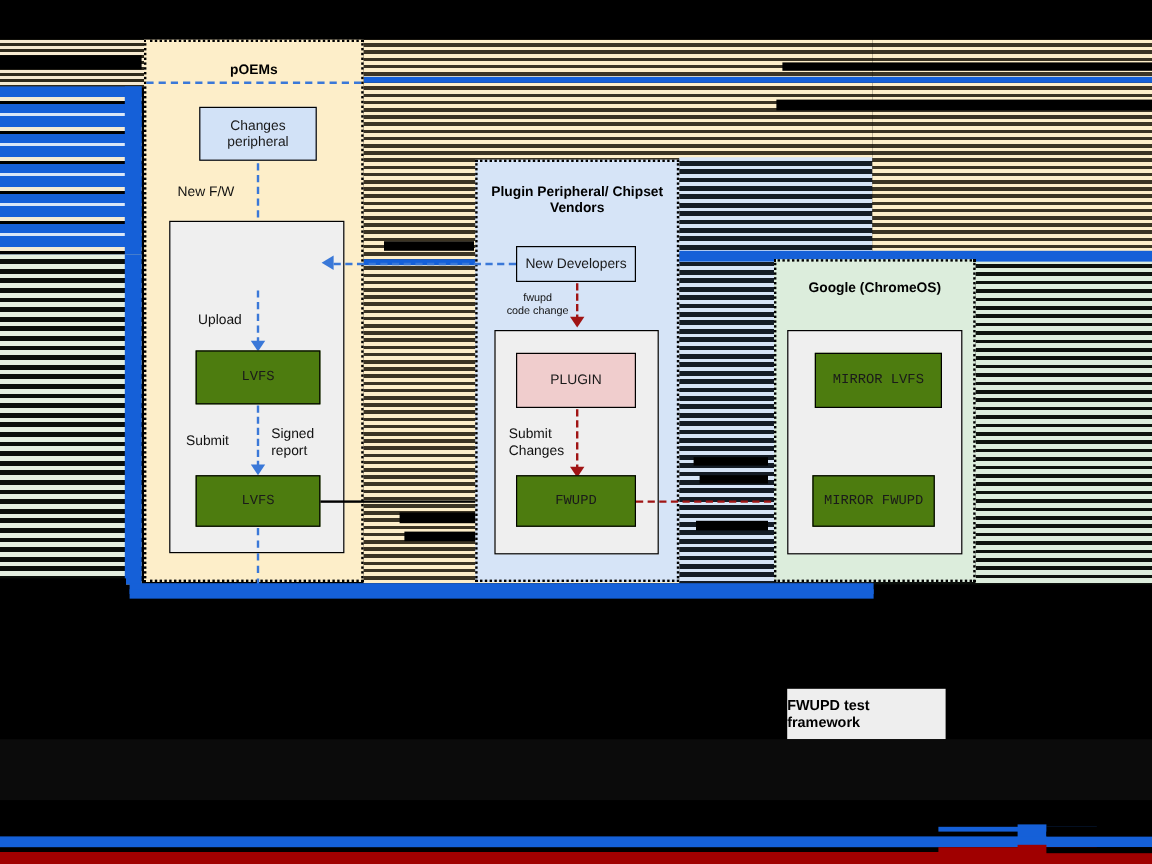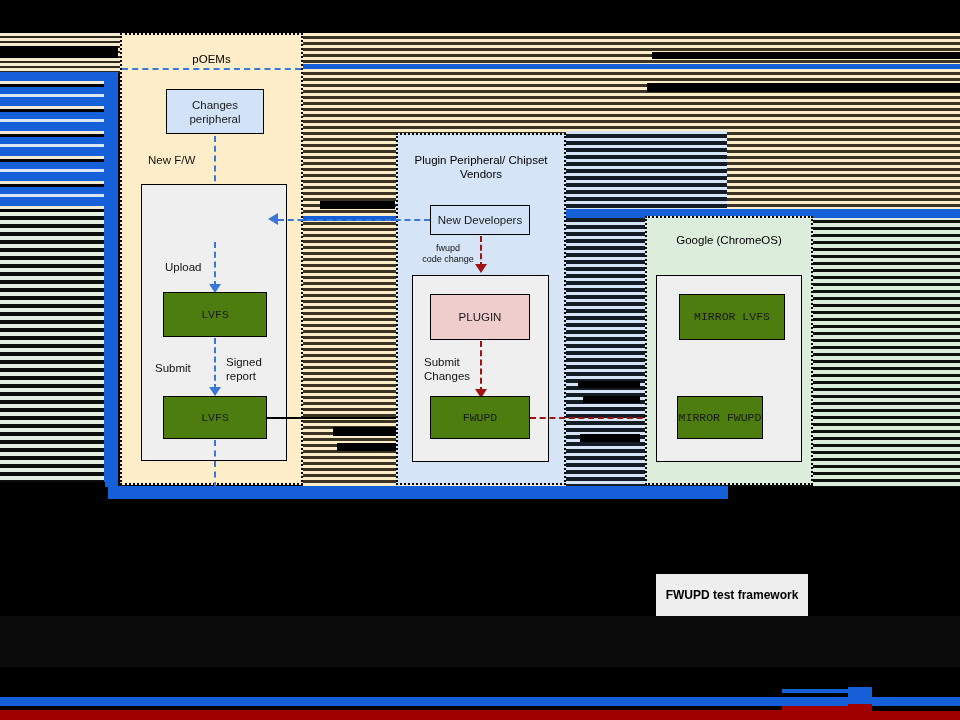--- a/index.html
+++ b/index.html
@@ -22,21 +22,21 @@
   .g-blueSolid{background:#1560d8;}
   .g-black{background:#000;}
   .g-blueband{background:repeating-linear-gradient(to bottom,
           #1560d8 0px,#1560d8 9px,#f3ead3 9px,#f3ead3 12px,
           #000 12px,#000 15px,#1560d8 15px,#1560d8 22px,
           #d9e6f7 22px,#d9e6f7 25px);}
 
   
   .zone{position:absolute;border:2px dotted #000;box-sizing:border-box;}
   .zone-title{position:absolute;left:0;right:0;text-align:center;
-              font-weight:normal;font-size:11.5px;color:#000;line-height:14px;}
+              font-weight:bold;font-size:11.5px;color:#000;line-height:14px;}
   .inner{position:absolute;background:#efefef;border:1.6px solid #000;box-sizing:border-box;}
 
   .node{position:absolute;border:1.4px solid #000;box-sizing:border-box;
         display:flex;align-items:center;justify-content:center;
         font-size:11.5px;color:#1a1a1a;text-align:center;line-height:14px;}
   .n-blue{background:#d2e2f7;}
   .n-pink{background:#f0cdcd;}
   .n-green{background:#4d7c0f;font-family:Liberation Mono, monospace;}
 
   .lbl{position:absolute;font-size:11.5px;color:#111;line-height:14px;
@@ -167,27 +167,27 @@
 
   <div class="zone" style="left:645px;top:216px;width:168px;height:269px;background:#dceddc;">
     <div class="zone-title" style="top:15px;">Google
 (ChromeOS)</div>
   </div>
 
   <div class="inner" style="left:656px;top:275px;width:146px;height:187px;"></div>
 
   <div class="node n-green" style="left:679px;top:294px;width:106px;height:46px;">MIRROR LVFS</div>
 
-  <div class="node n-green" style="left:677px;top:396px;width:86px;height:43px;">MIRROR FWUPD</div>
+  <div class="node n-green" style="left:677px;top:396px;width:102px;height:43px;">MIRROR FWUPD</div>
 
   <div class="glitch g-blueSolid" style="left:108px;top:486px;width:620px;height:9px;"></div>
   <div class="glitch g-blueSolid" style="left:108px;top:491px;width:620px;height:8px;"></div>
   <div class="glitch g-black" style="left:0;top:499px;width:960px;height:24px;"></div>
 
-  <div class="legend" style="left:656px;top:574px;width:152px;height:42px;">FWUPD test framework</div>
+  <div class="legend" style="left:656px;top:574px;width:132px;height:42px;">FWUPD test framework</div>
 
   <div class="glitch g-black" style="left:0;top:616px;width:960px;height:51px;background:#0b0b0b;"></div>
   <div class="glitch g-black" style="left:0;top:667px;width:960px;height:22px;"></div>
 
   <div class="glitch g-blueSolid" style="left:782px;top:689px;width:132px;height:4px;"></div>
   <div class="glitch g-blueSolid" style="left:848px;top:687px;width:24px;height:13px;"></div>
   <div class="glitch g-blueSolid" style="left:0;top:697px;width:960px;height:9px;"></div>
   <div class="glitch g-black" style="left:872px;top:689px;width:88px;height:8px;"></div>
 
   <div class="glitch" style="left:782px;top:706px;width:132px;height:4px;background:#a00000;"></div>

